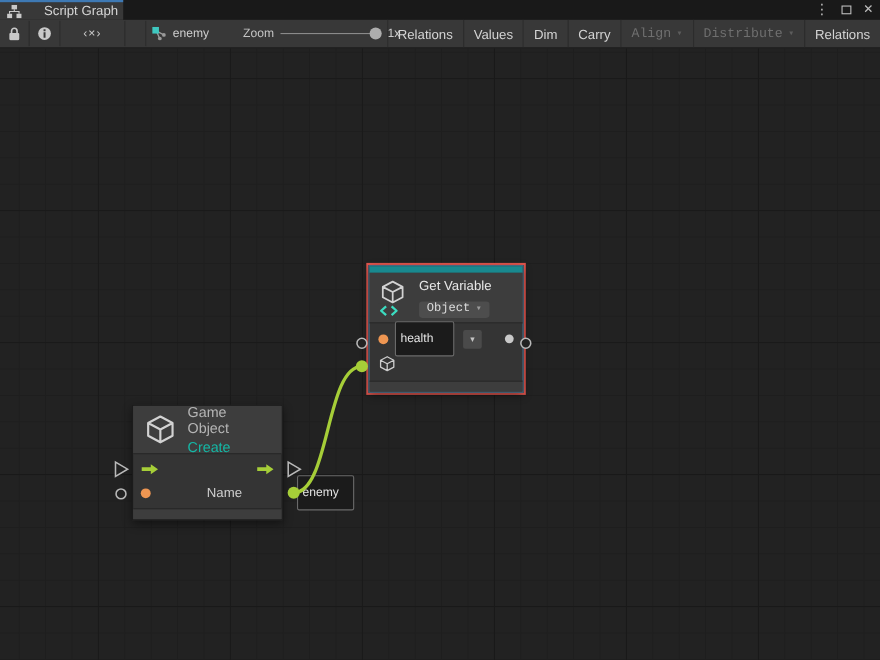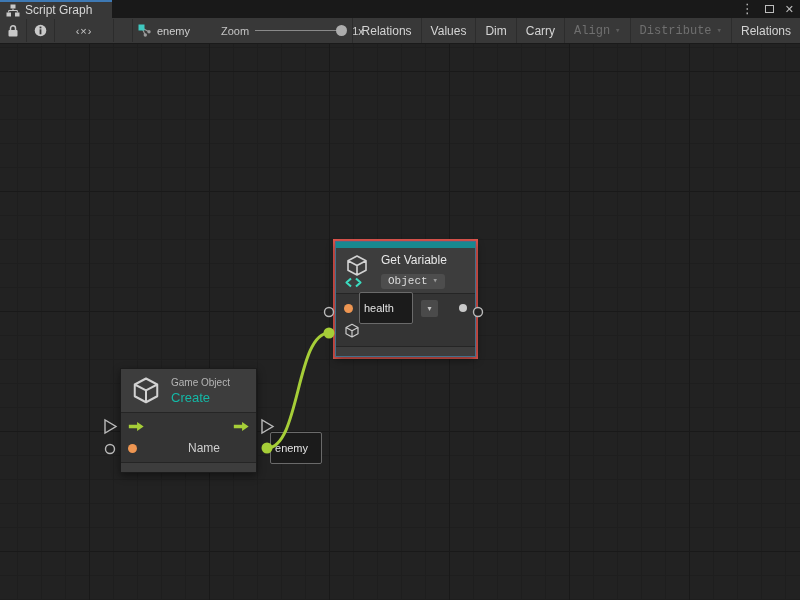--- a/index.html
+++ b/index.html
@@ -2,21 +2,21 @@
 <html><head>
 <meta charset="utf-8">
 <style>
   * { margin:0; padding:0; box-sizing:border-box; }
   html,body { width:800px; height:600px; overflow:hidden; background:#191919;
     font-family:"Liberation Sans", sans-serif; -webkit-font-smoothing:antialiased; }
 
   
   .tabbar { position:absolute; left:0; top:0; width:800px; height:18px; background:#191919; }
   .tab { position:absolute; left:0; top:0; width:112px; height:18px; background:#383838;
-    border-top:2px solid #3E79B4; display:flex; align-items:center; padding-left:6px; gap:5px; }
+    border-top:2px solid #3E79B4; display:flex; align-items:center; padding-left:6px; gap:20px; }
   .tab-label { font-size:12px; color:#d6d6d6; white-space:nowrap; }
   .win-controls { position:absolute; right:6px; top:0; height:18px; display:flex; align-items:center; gap:11px; }
   .win-menu { color:#bdbdbd; font-size:13px; line-height:18px; }
   .win-max { width:9px; height:8px; border:1.5px solid #bdbdbd; }
   .win-close { color:#bdbdbd; font-size:11px; line-height:18px; }
 
   
   .toolbar { position:absolute; left:0; top:18px; width:800px; height:26px; background:#383838;
     border-bottom:1px solid #1a1a1a; font-size:12px; color:#d4d4d4; }
   .sep { position:absolute; top:1px; bottom:1px; width:1px; background:#2c2c2c; }
@@ -51,21 +51,21 @@
   .row { display:flex; align-items:center; padding:0 7px; }
   .dot { border-radius:50%; flex:0 0 auto; }
   .dot-orange { width:9px; height:9px; background:#EE9652; }
   .dot-gray { width:8px; height:8px; background:#c9c9c9; }
   .field { background:#1b1b1b; border:1px solid #6a6a6a; border-radius:2px; color:#e3e3e3;
     font-size:11px; font-family:"Liberation Sans",sans-serif; padding:1px 4px; height:32px; }
 
   
   .node-create { position:absolute; left:120px; top:324px; width:137px; border:1px solid #1b1b1b; }
   .node-create .node-header { height:44px; padding:0 10px; gap:10px; border-bottom:1px solid #252525; }
-  .hdr-cat { font-size:10px; color:#b5b5b5; margin-bottom:2px; }
+  .hdr-cat { font-size:13px; color:#b5b5b5; margin-bottom:2px; }
   .hdr-title { font-size:13px; color:#14b8a6; }
   .node-create .node-body { padding:2px 0 3px; }
   .node-create .row { height:22px;gap:44px; }
   .name-label { font-size:12px; color:#cfcfcf; margin-left:7px; }
   .field-enemy { width:52px; margin-left:6px; }
 
   
   .selection { position:absolute; left:333px; top:195px; border:2px solid #E2564E; }
   .node-getvar { width:141px; border:1px solid #44708C; background:#343434; }
   .teal-strip { height:6px; background:#18898F; }

